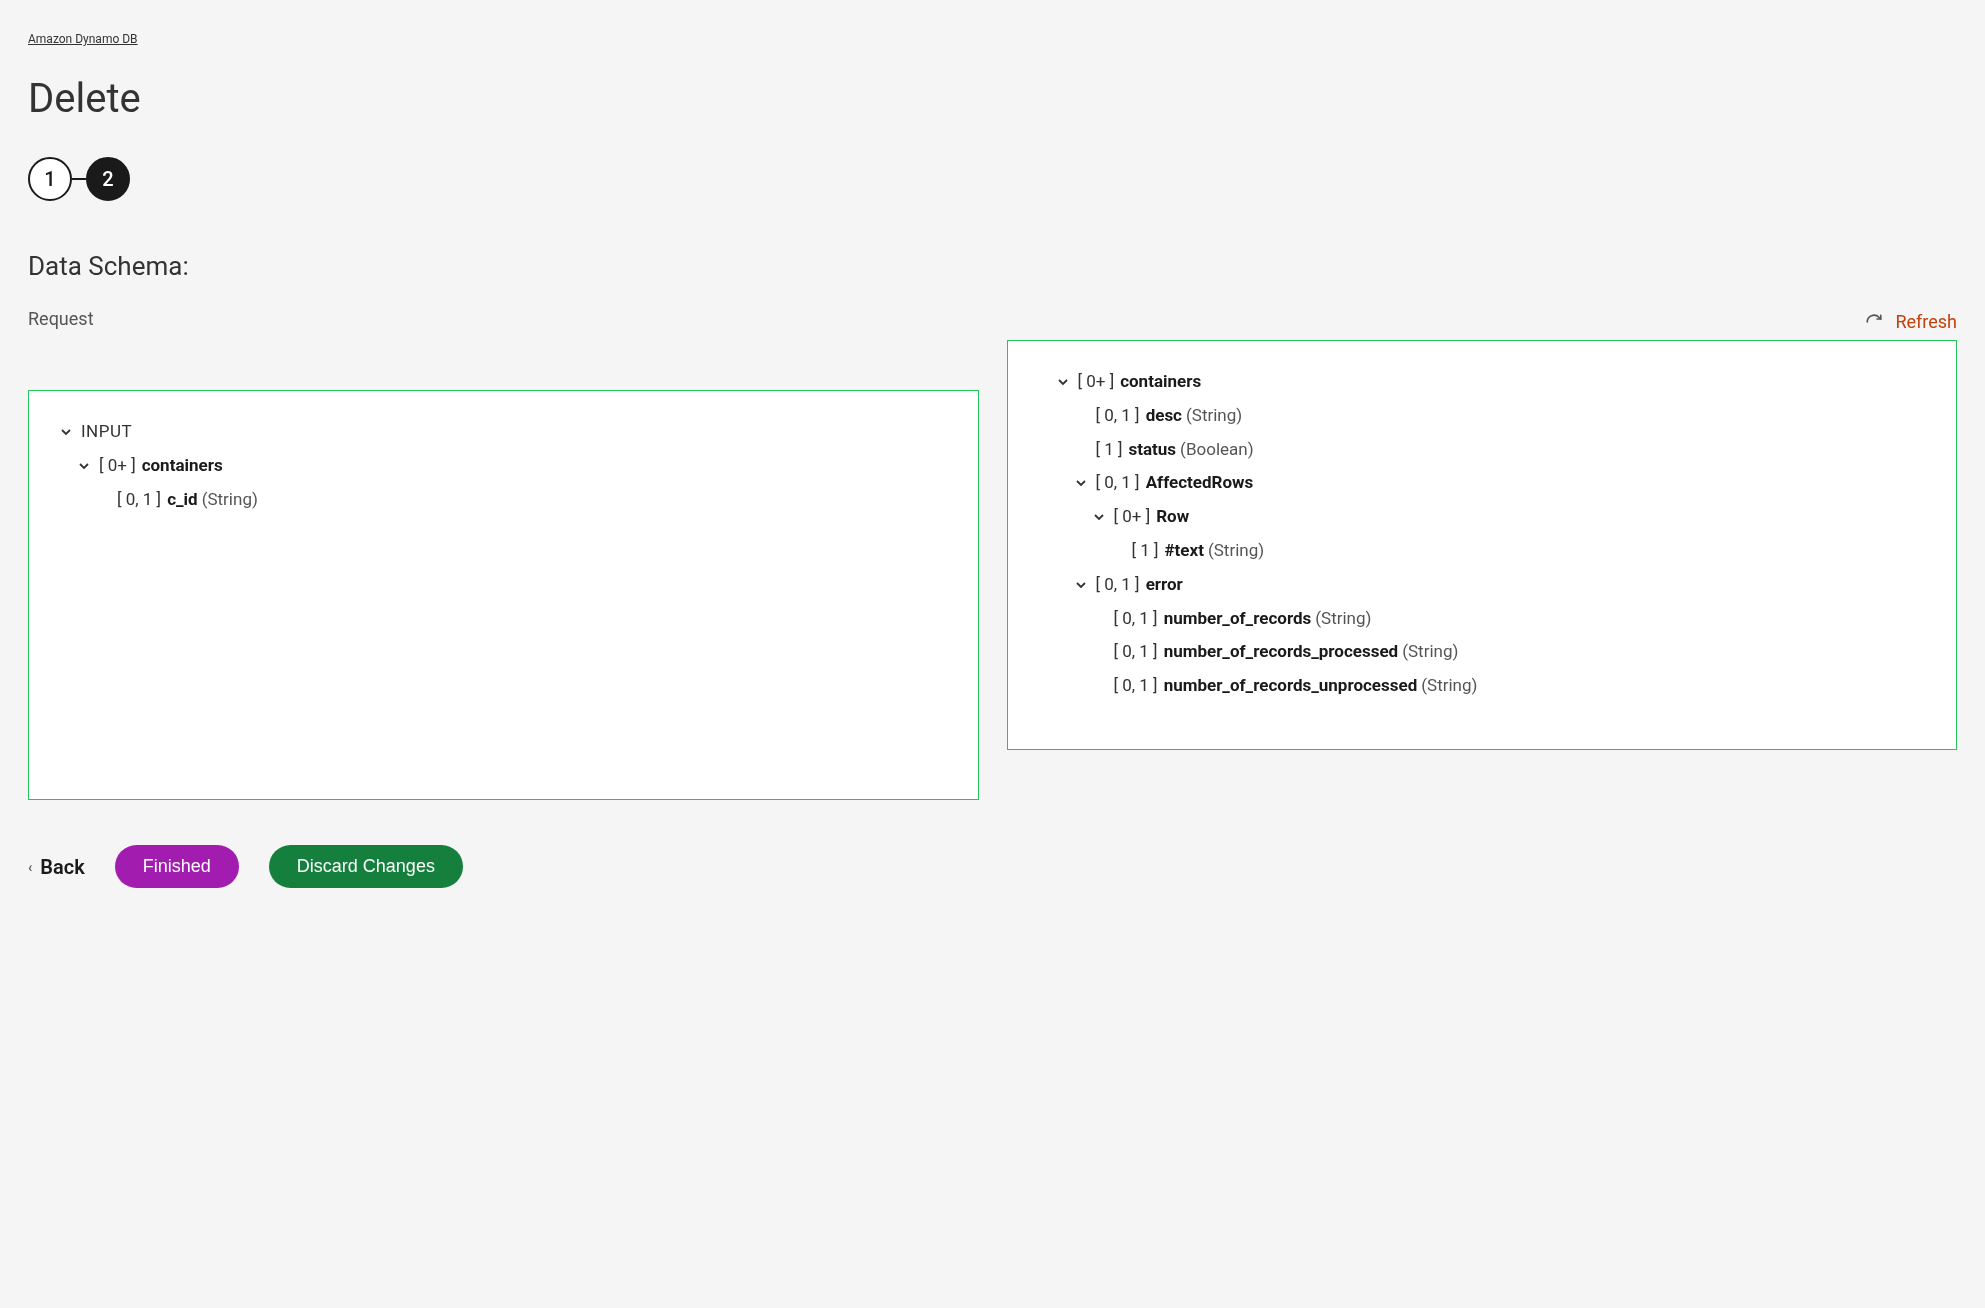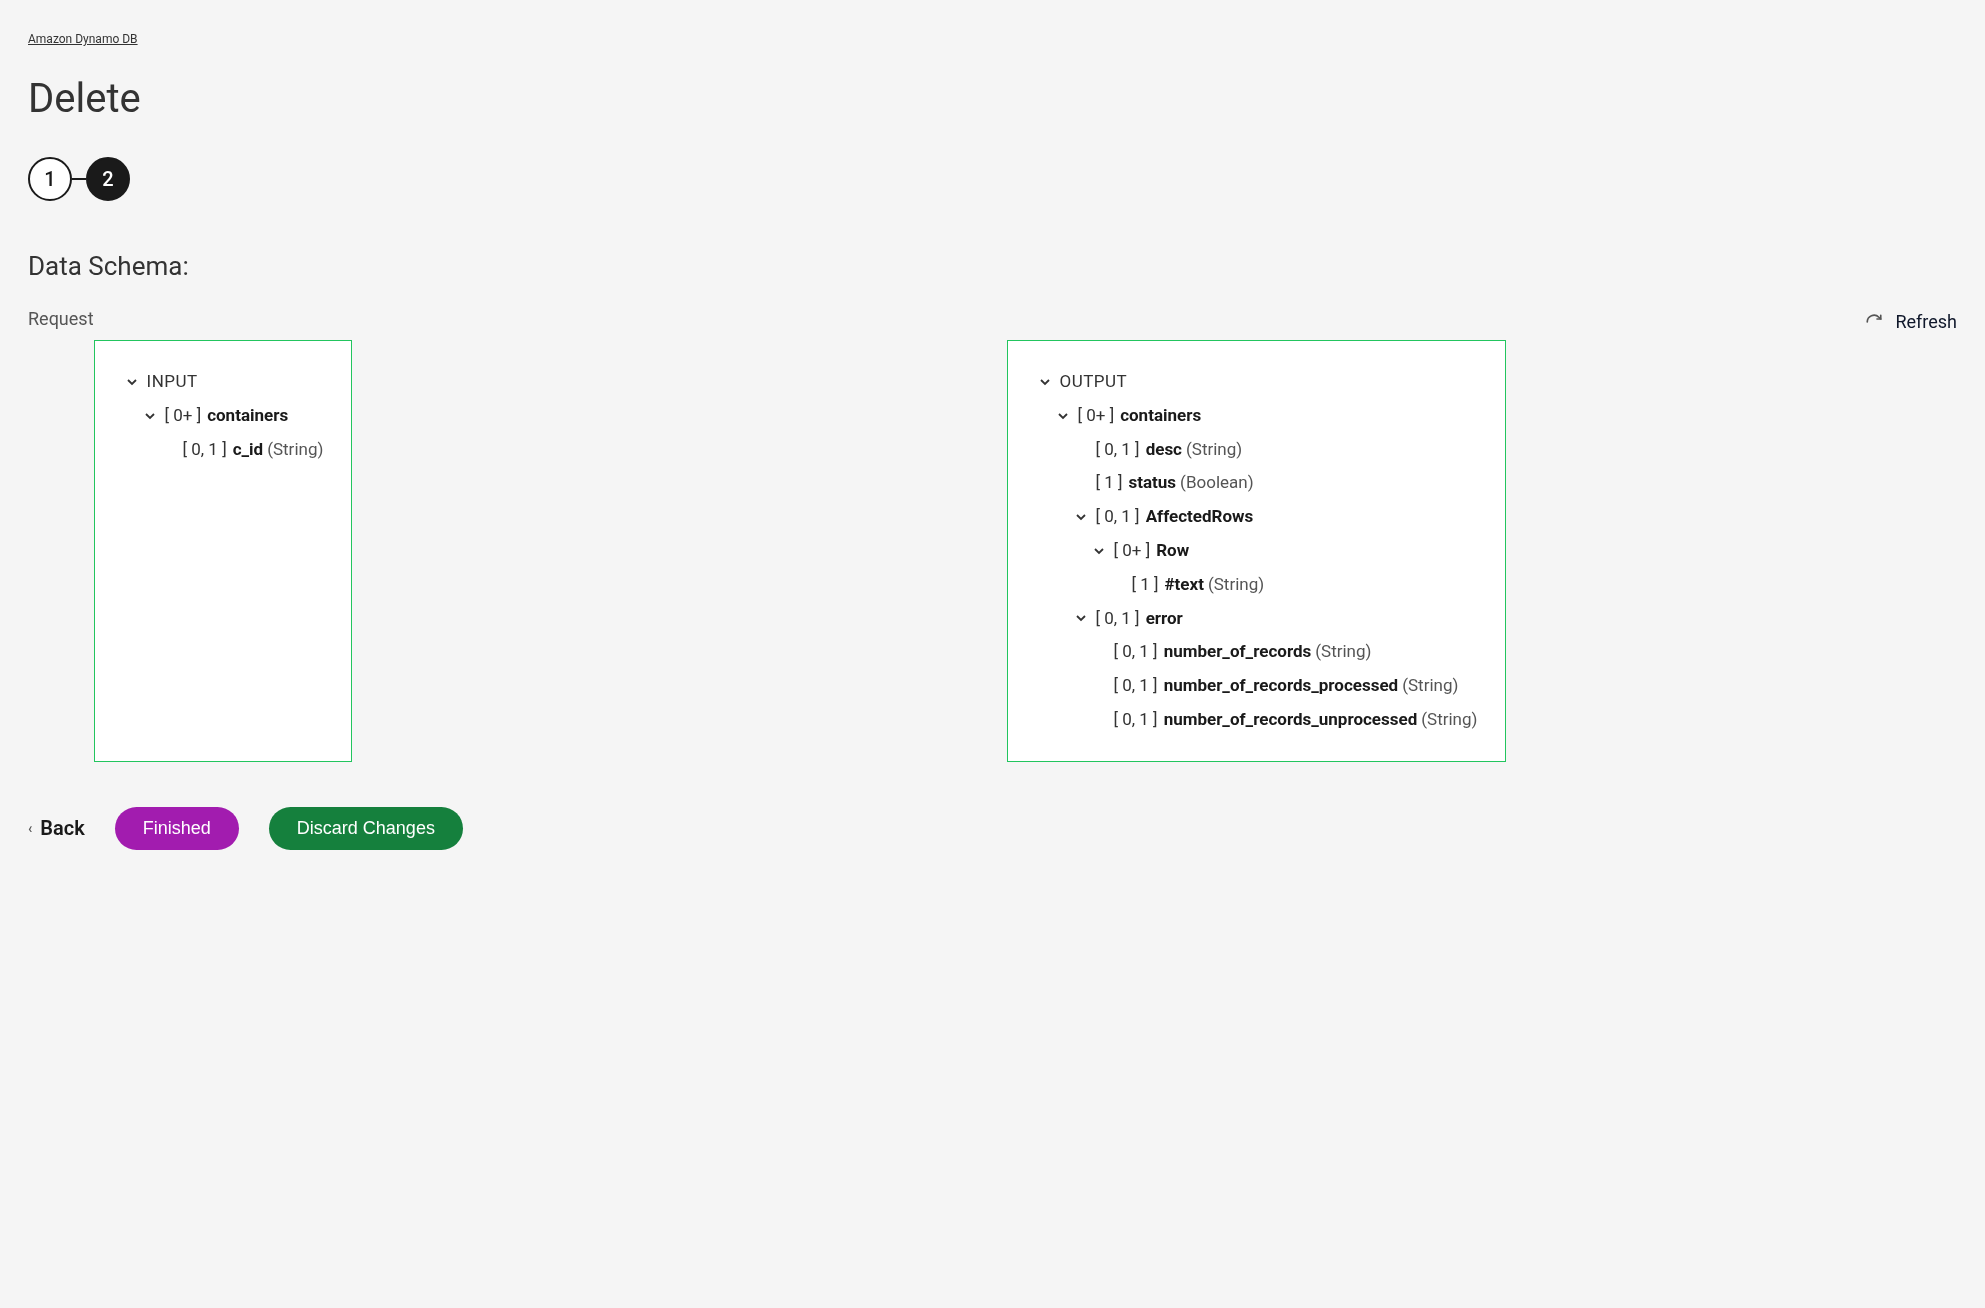--- a/index.html
+++ b/index.html
@@ -68,34 +68,35 @@
   justify-content: flex-end;
   align-items: center;
   margin-bottom: 8px;
 }
 .refresh-btn {
   display: flex;
   align-items: center;
   gap: 12px;
   cursor: pointer;
   font-size: 18px;
-  color: #0f172a;
+  color: #c2410c;
 }
 .refresh-icon {
   width: 18px;
   height: 18px;
 }
 .panels {
   display: flex;
   gap: 28px;
 }
 .panel-col {
   flex: 1;
   display: flex;
-  flex-direction: row;
+  flex-direction: column;
+  gap: 43px;
 }
 .panel-label {
   font-size: 18px;
   color: #555;
   margin-bottom: 18px;
   margin-top: -32px;
 }
 .panel {
   background: #fff;
   border: 1px solid #22c55e;
@@ -237,28 +238,20 @@
         <span class="tree-spacer"></span>
         <span class="cardinality">[ 0, 1 ]</span>
         <span class="field-name">c_id</span>
         <span class="field-type">(String)</span>
       </div>
     </div>
   </div>
 
   <div class="panel-col">
     <div class="panel">
-      <div class="tree-row">
-        <span class="tree-chevron">
-          <svg width="12" height="12" viewBox="0 0 12 12">
-              <path d="M2 4 L6 8 L10 4" fill="none" stroke="#333" stroke-width="1.8"></path>
-            </svg>
-        </span>
-        <span class="root-label">OUTPUT</span>
-      </div>
       <div class="tree-row indent-1">
         <span class="tree-chevron">
           <svg width="12" height="12" viewBox="0 0 12 12">
               <path d="M2 4 L6 8 L10 4" fill="none" stroke="#333" stroke-width="1.8"></path>
             </svg>
         </span>
         <span class="cardinality">[ 0+ ]</span>
         <span class="field-name">containers</span>
       </div>
       <div class="tree-row indent-2">

